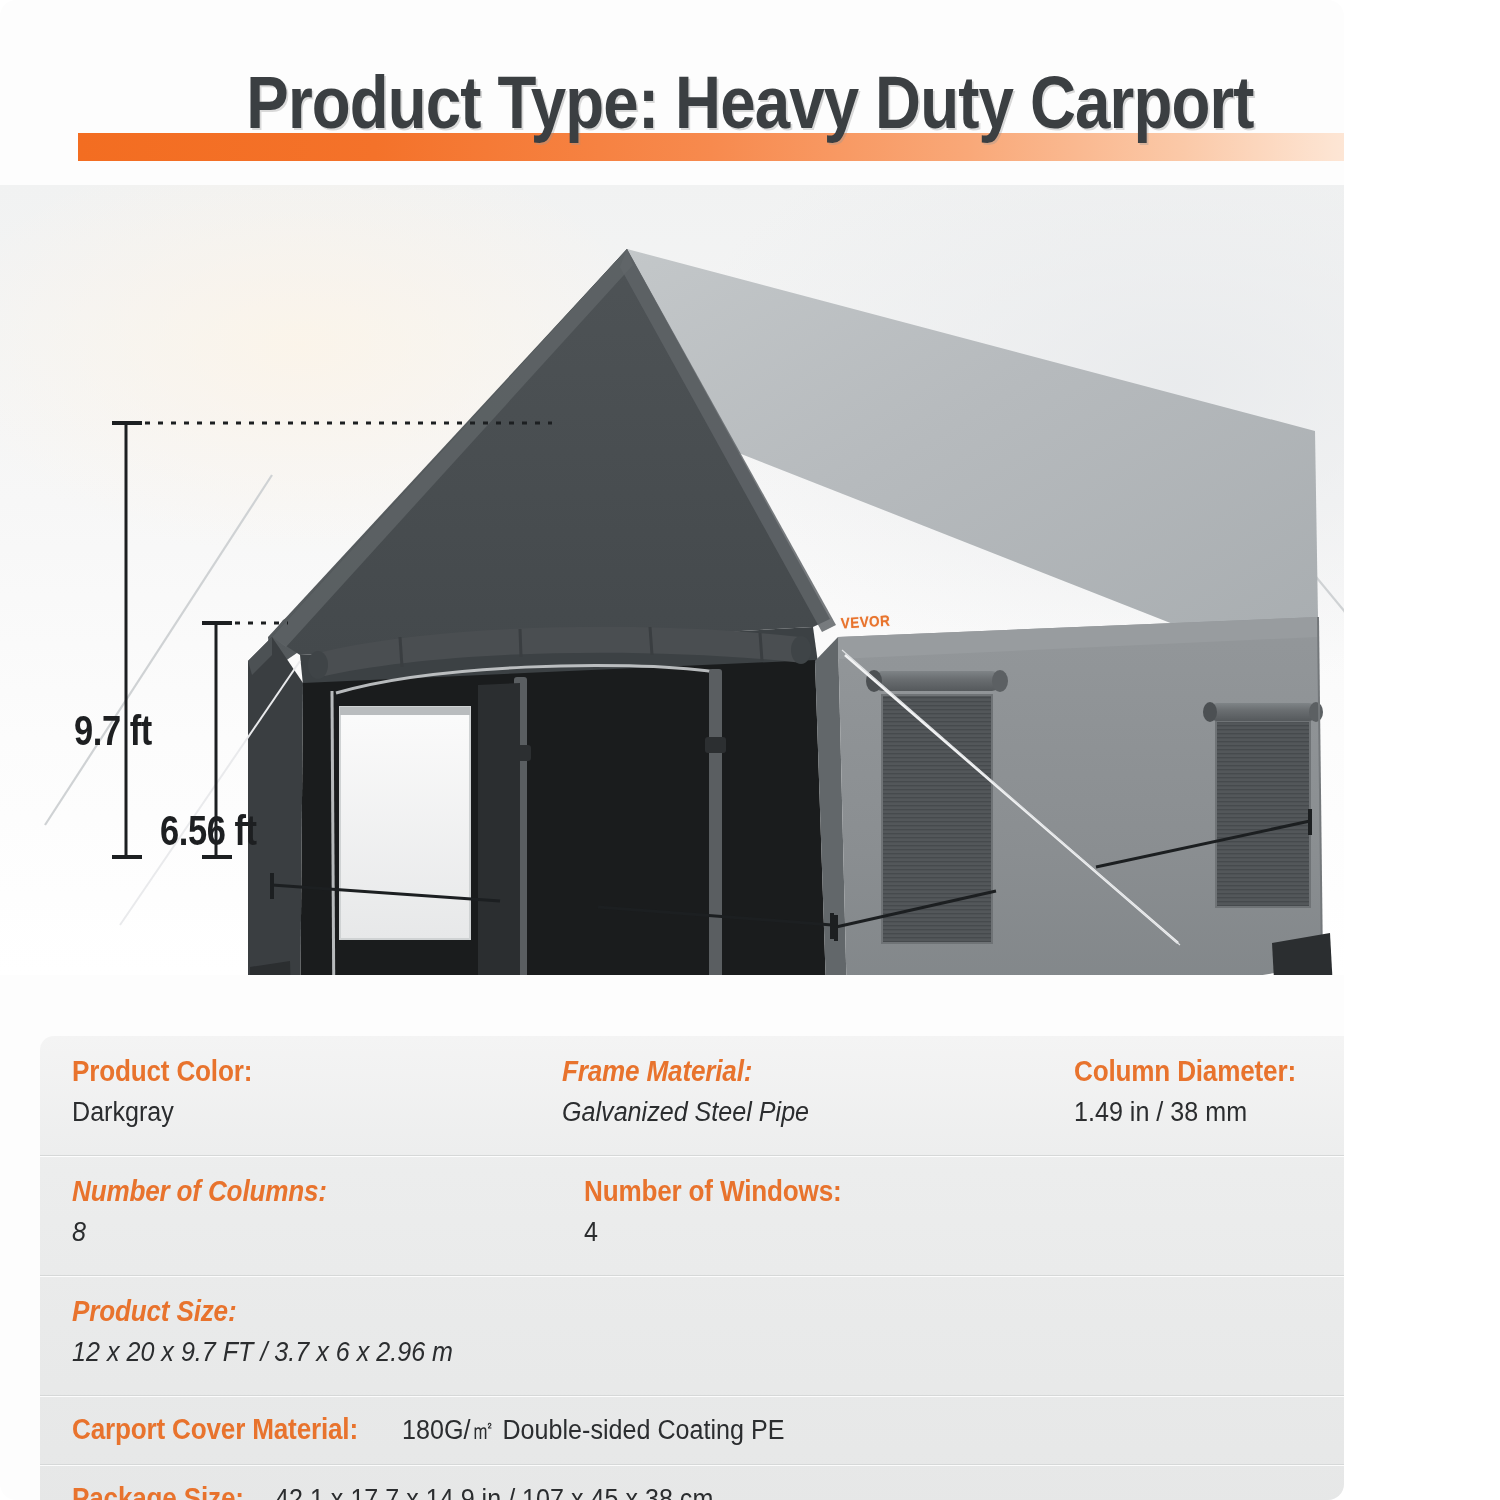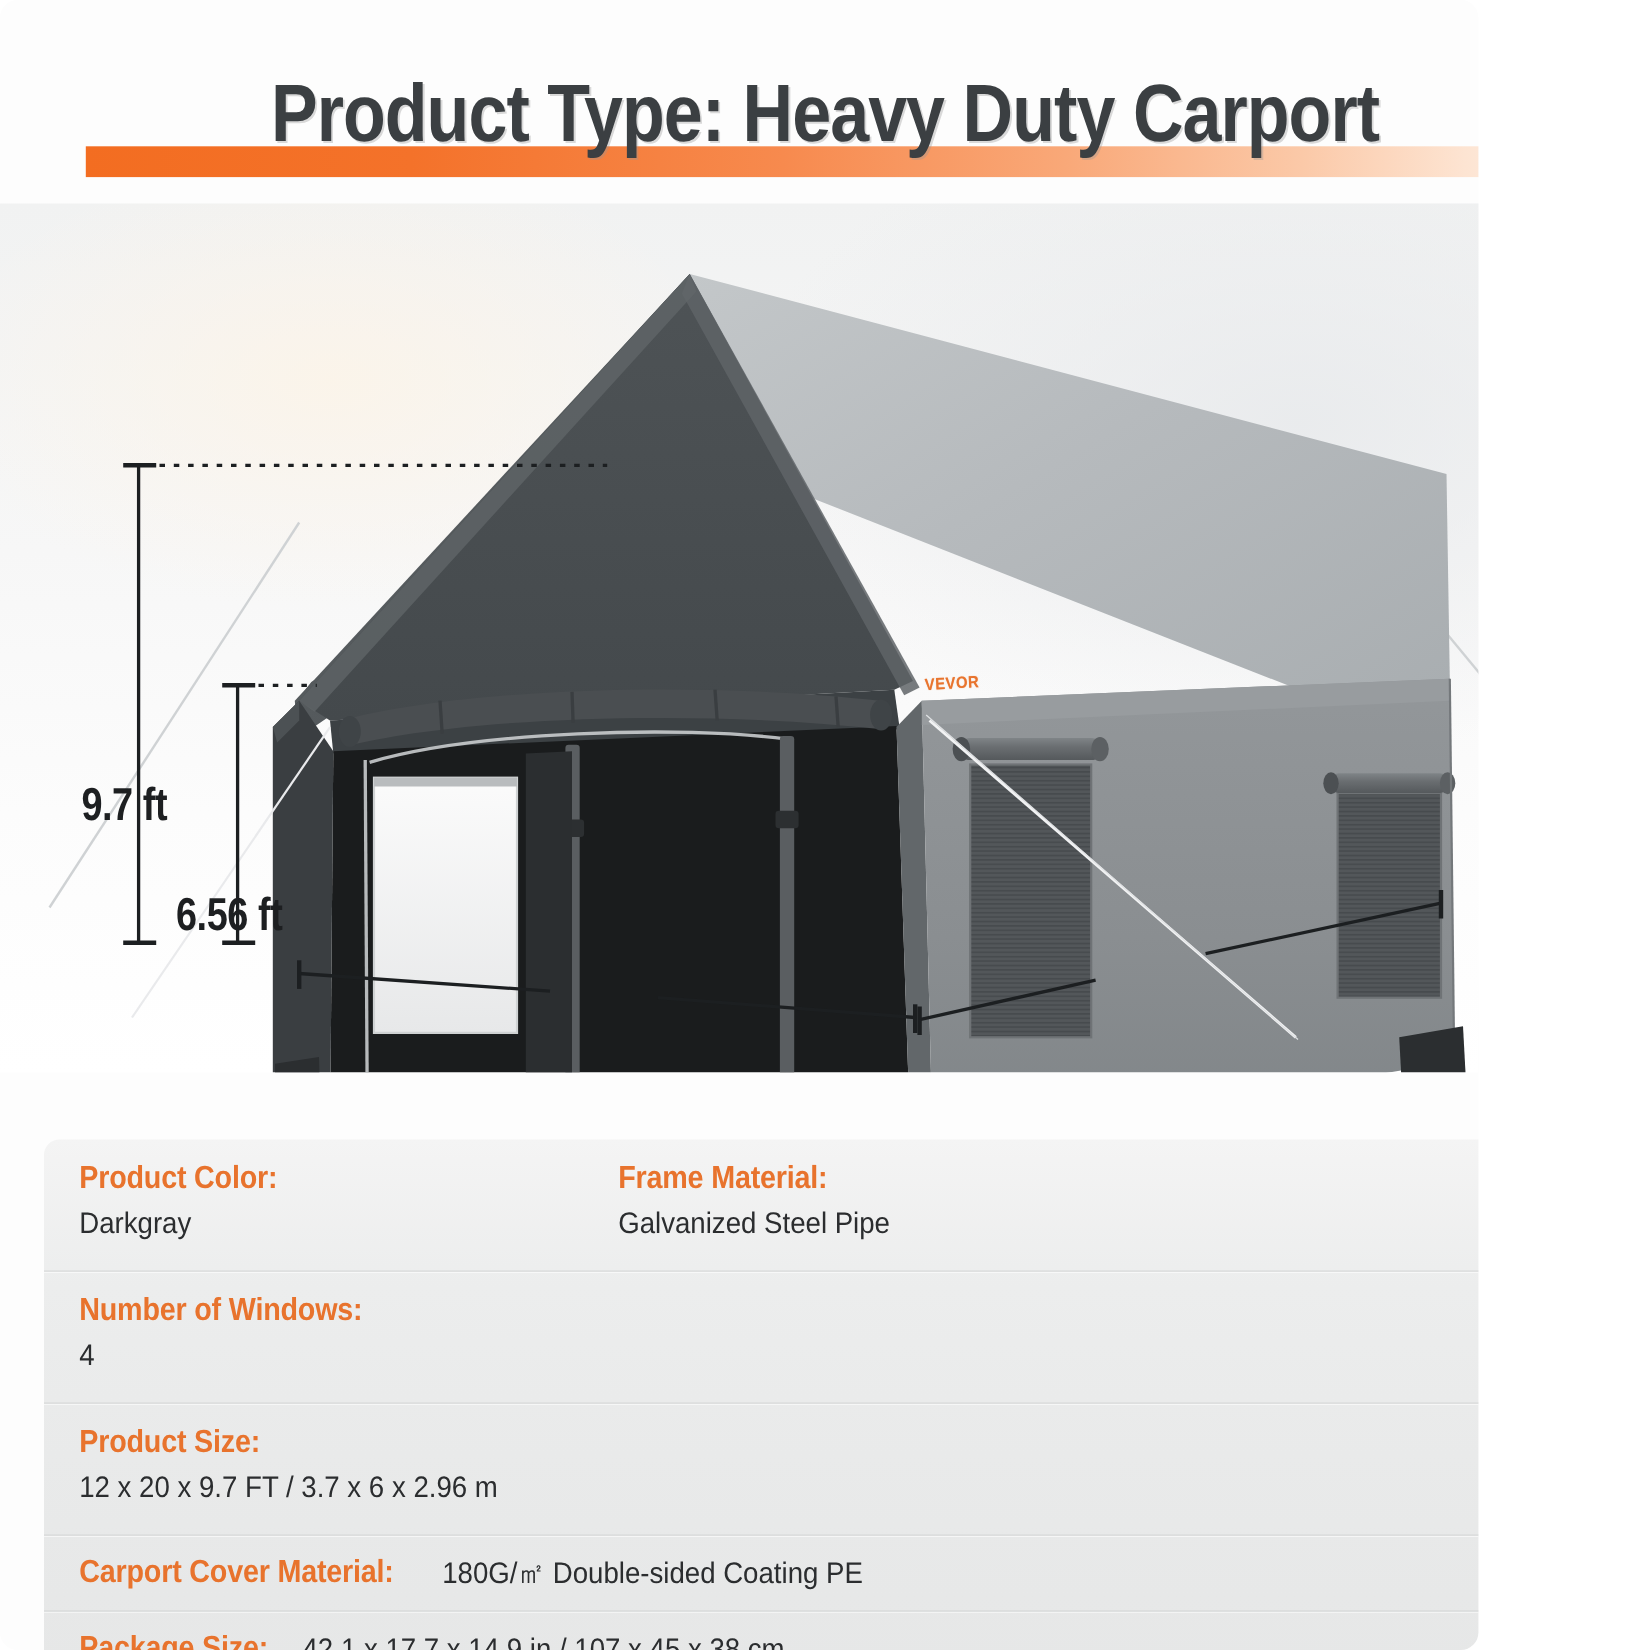--- a/index.html
+++ b/index.html
@@ -83,21 +83,21 @@
   .spec-row.triple{height:120px;}
   .spec-row.inline{height:69px;align-items:center;}
   .spec-row:last-child{border-bottom:none;}
 
   .cell{
     box-sizing:border-box;
     padding:18px 0 0 32px;
     display:flex;flex-direction:column;justify-content:flex-start;
   }
   .cell.c1{width:490px;}
-  .cell.c2{width:512px;}
+  .cell.c2{width:512px;font-style:italic;}
   .cell.c3{width:420px;}
 
   .lbl{
     font-family:"Liberation Sans", sans-serif;
     font-weight:bold;
     font-size:29px;
     color:#e8732d;
     transform:scaleX(0.9);
     transform-origin:0 50%;
     white-space:nowrap;
@@ -314,23 +314,31 @@
 
     <div class="spec-row triple">
       <div class="cell c1">
         <div class="lbl">Product Color:</div>
         <div class="val">Darkgray</div>
       </div>
       <div class="cell c2">
         <div class="lbl">Frame Material:</div>
         <div class="val">Galvanized Steel Pipe</div>
       </div>
+      <div class="cell c3">
+        <div class="lbl">Column Diameter:</div>
+        <div class="val">1.49 in / 38 mm</div>
+      </div>
     </div>
 
     <div class="spec-row triple">
+      <div class="cell c2">
+        <div class="lbl">Number of Columns:</div>
+        <div class="val">8</div>
+      </div>
       <div class="cell c3">
         <div class="lbl">Number of Windows:</div>
         <div class="val">4</div>
       </div>
     </div>
 
     <div class="spec-row triple">
       <div class="cell c2">
         <div class="lbl">Product Size:</div>
         <div class="val">12 x 20 x 9.7 FT / 3.7 x 6 x 2.96 m</div>

